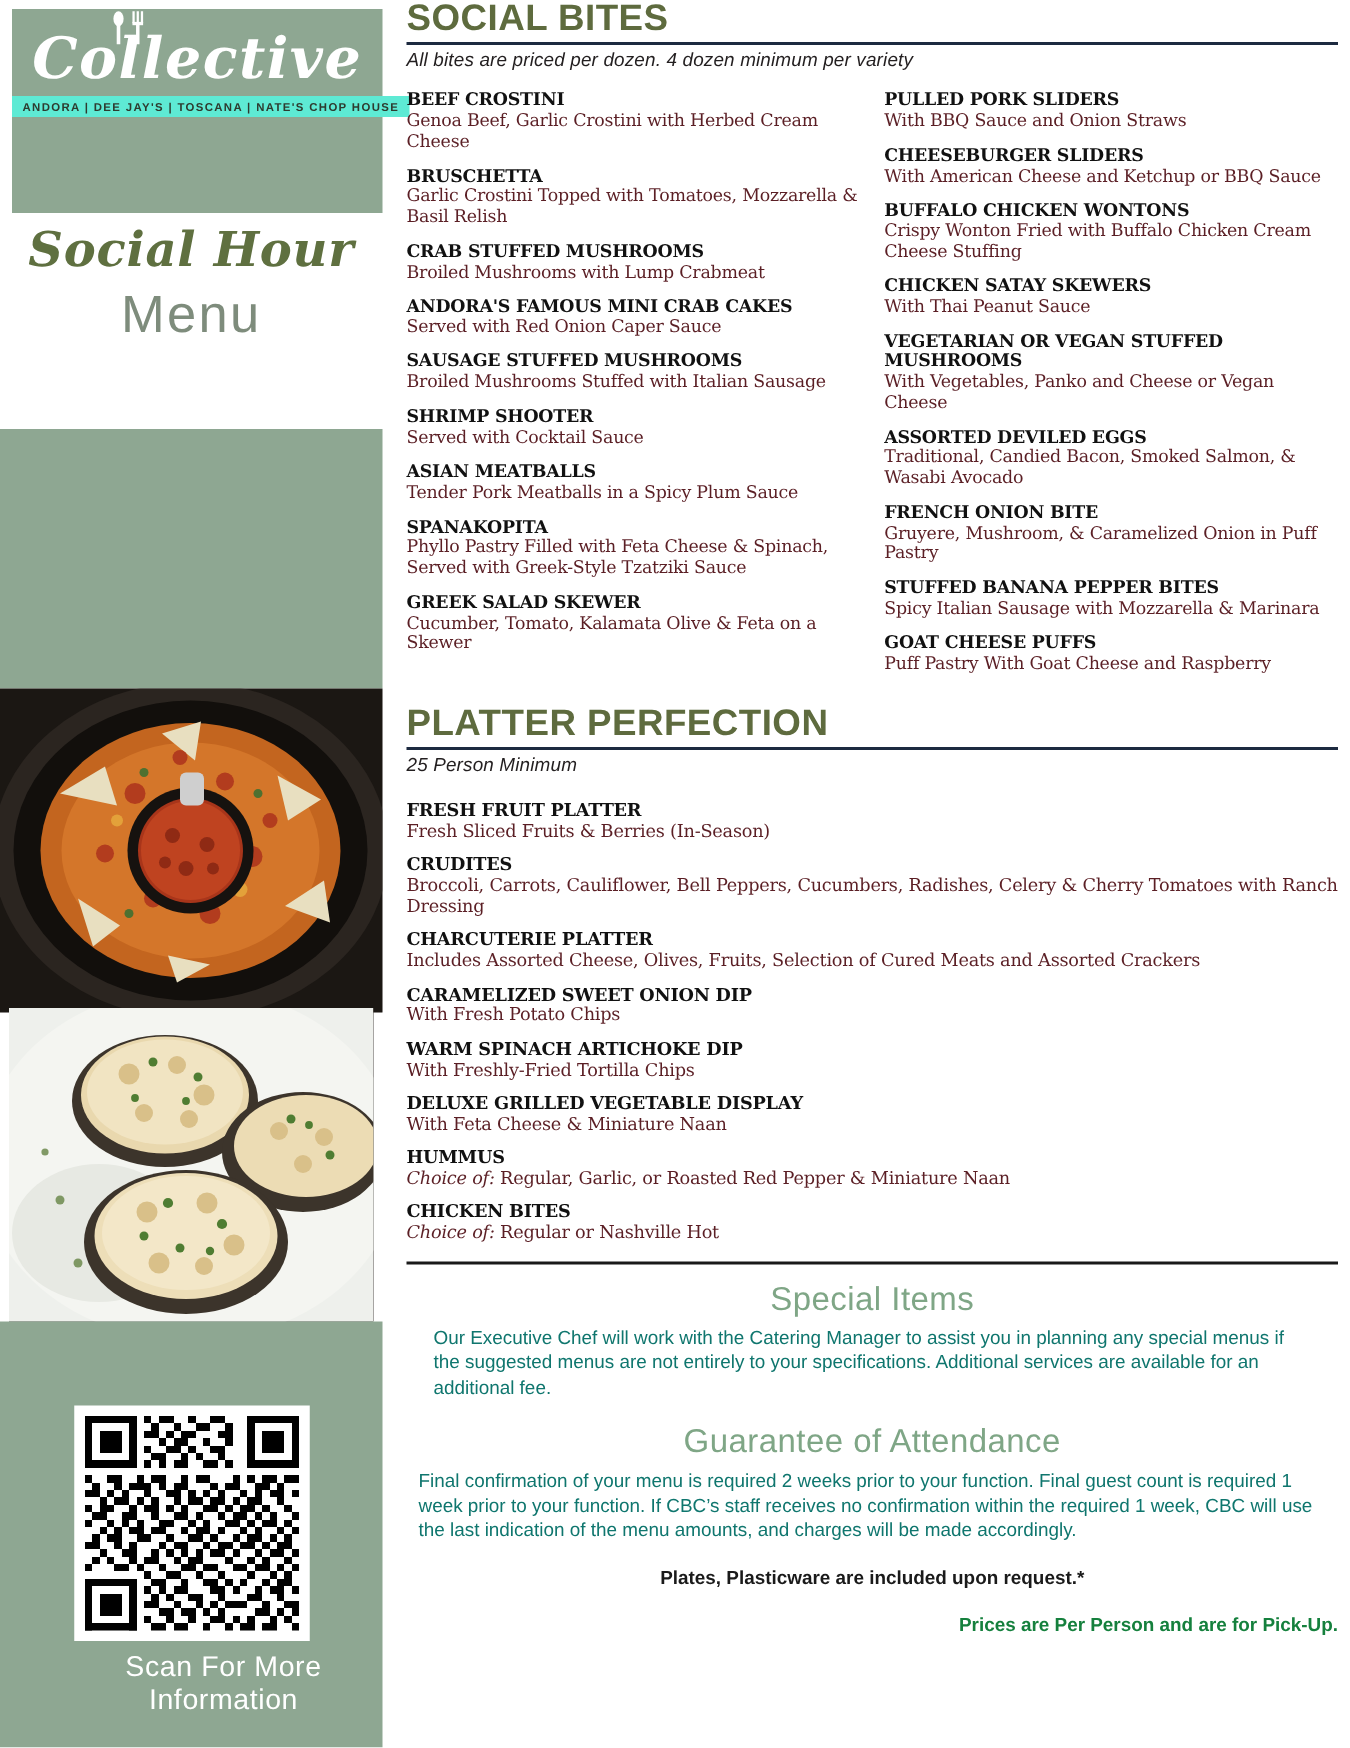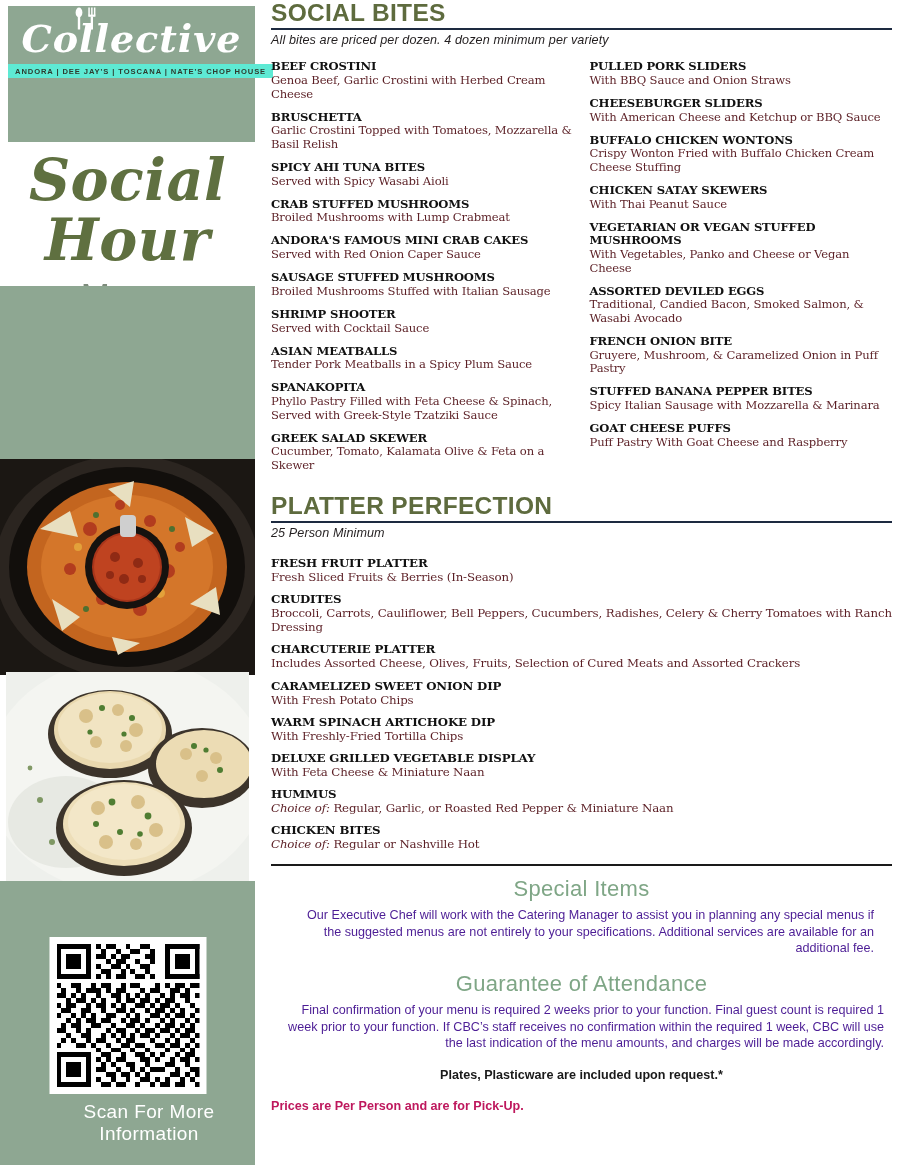--- a/index.html
+++ b/index.html
@@ -37,21 +37,21 @@
   .logo-tag {
     display:inline-block; margin-top:6px; padding:2.5px 7px;
     background:#5eead4; color:#2e3b2f;
     font-family:"Liberation Sans", sans-serif; font-size:7.6px;
     font-weight:700; letter-spacing:0.9px; white-space:nowrap;
   }
 
   .sb-title-area { position:absolute; left:0; top:150px; width:255px; text-align:center; }
   .sb-title {
     font-family:"DejaVu Serif", serif; font-weight:bold; font-style:italic;
-    font-size:57px; color:#5f7040; line-height:1.05; letter-spacing:0.5px;
+    font-size:32px; color:#5f7040; line-height:1.05; letter-spacing:0.5px;
   }
   .sb-subtitle {
     margin-top:6px;
     font-family:"Liberation Sans", sans-serif; font-weight:300;
     font-size:35px; color:#7e8c7c; letter-spacing:1.5px;
   }
 
   .sb-block-mid {
     position:absolute; left:0; top:286px; width:255px; height:173px;
     background:#8ea792;
@@ -114,33 +114,33 @@
   .wide-list .mi-desc { font-size:11.8px; }
 
   .footer-rule { height:2px; background:#1a1a1a; margin-top:12px; }
 
   .foot-head {
     text-align:center; margin-top:10px;
     font-family:"Liberation Sans", sans-serif; font-weight:300;
     font-size:22px; color:#7fa686; letter-spacing:0.3px;
   }
   .foot-body {
-    text-align:right; margin-top:5px;
+    text-align:left; margin-top:5px;
     font-family:"Liberation Sans", sans-serif;
-    font-size:12.6px; color:#4c1d95; line-height:1.3;
+    font-size:12.6px; color:#0f766e; line-height:1.3;
   }
   .foot-strong {
     text-align:center; margin-top:16px;
     font-family:"Liberation Sans", sans-serif; font-weight:bold;
     font-size:12.6px; color:#1a1a1a; line-height:1.34;
   }
   .foot-block {
-    text-align:left; margin-top:14px;
+    text-align:right; margin-top:14px;
     font-family:"Liberation Sans", sans-serif; font-weight:bold;
-    font-size:12.6px; color:#be185d; line-height:1.38;
+    font-size:12.6px; color:#15803d; line-height:1.38;
   }
 </style>
 </head>
 <body>
 
 <div class="page">
 
   <div class="sidebar">
 
     <div class="sb-block-top">
@@ -553,24 +553,20 @@
         <div class="col">
           <div class="menu-item">
               <div class="mi-name">BEEF CROSTINI</div>
               <div class="mi-desc">Genoa Beef, Garlic Crostini with Herbed Cream Cheese</div>
             </div>
           <div class="menu-item">
               <div class="mi-name">BRUSCHETTA</div>
               <div class="mi-desc">Garlic Crostini Topped with Tomatoes, Mozzarella &amp; Basil Relish</div>
             </div>
           <div class="menu-item">
-              <div class="mi-name">SPICY AHI TUNA BITES</div>
-              <div class="mi-desc">Served with Spicy Wasabi Aioli</div>
-            </div>
-          <div class="menu-item">
               <div class="mi-name">CRAB STUFFED MUSHROOMS</div>
               <div class="mi-desc">Broiled Mushrooms with Lump Crabmeat</div>
             </div>
           <div class="menu-item">
               <div class="mi-name">ANDORA'S FAMOUS MINI CRAB CAKES</div>
               <div class="mi-desc">Served with Red Onion Caper Sauce</div>
             </div>
           <div class="menu-item">
               <div class="mi-name">SAUSAGE STUFFED MUSHROOMS</div>
               <div class="mi-desc">Broiled Mushrooms Stuffed with Italian Sausage</div>

